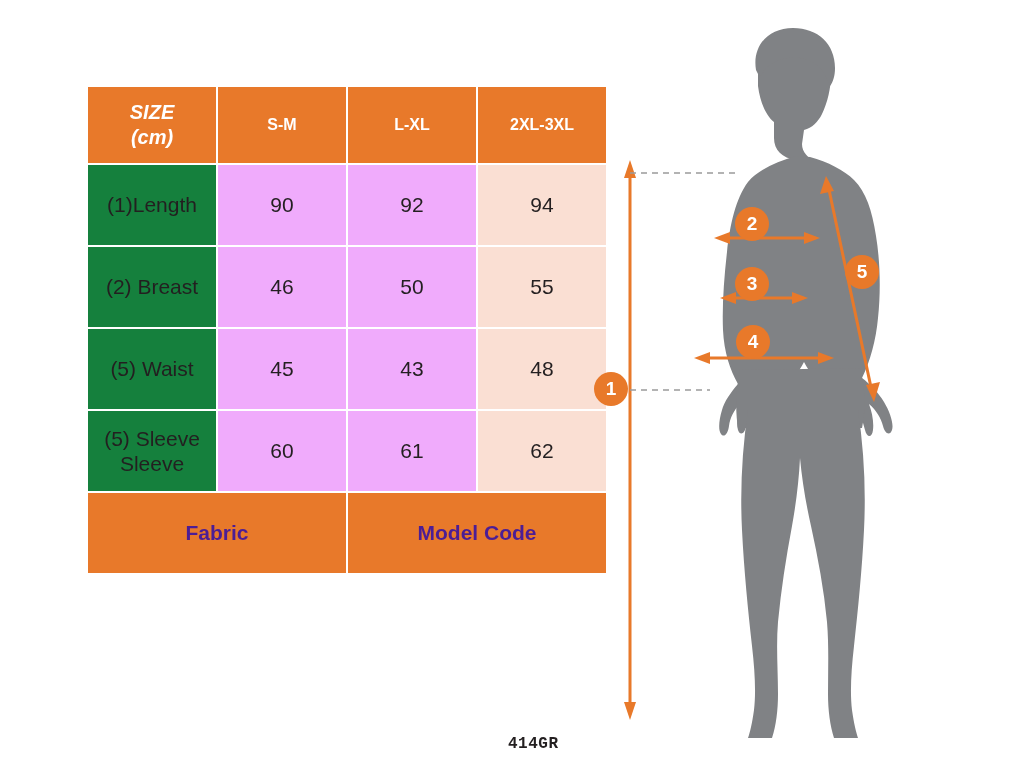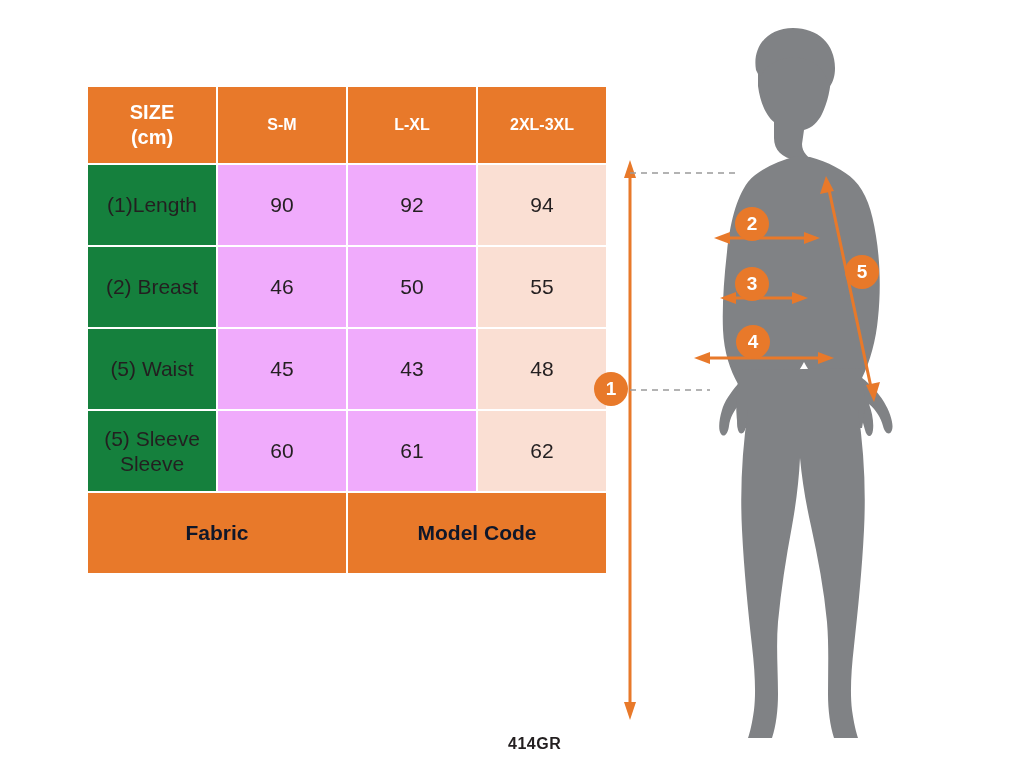--- a/index.html
+++ b/index.html
@@ -42,21 +42,21 @@
     color: #ffffff;
     font-size: 16px;
     font-weight: bold;
     height: 76px;
     padding: 0 4px;
   }
   .size-table thead th.head-size {
     font-size: 20px;
     line-height: 1.25;
   }
-  .col-label { width: 120px; }
+  .col-label { width: 120px; font-style: italic; }
   .col-val   { width: 120px; }
 
   .size-table tbody td {
     height: 78px;
     font-size: 21px;
   }
   .cell-label {
     background: #15803d;
     font-size: 17px;
     padding: 0 6px;
@@ -65,40 +65,41 @@
   .cell-value {
     background: #fadfd3;
     font-size: 23px;
   }
   .cell-value.light {
     background: #f0abfc;
   }
 
   .footer-head td {
     background: #e8792a;
-    color: #0f172a;
+    color: #4c1d95;
     font-size: 21px;
     font-weight: bold;
     height: 62px;
     margin-top: 10px;
   }
   .footer-val td {
     background: #fadfd3;
     font-size: 23px;
     height: 72px;
   }
 
   .model-tag {
     position: absolute;
     left: 508px;
     top: 735px;
     font-size: 16px;
     font-weight: bold;
     color: #231f20;
     letter-spacing: 0.5px;
+    font-family: Liberation Mono, monospace;
   }
 
   
   .figure-wrap {
     position: absolute;
     left: 590px;
     top: 10px;
     width: 420px;
     height: 750px;
   }

